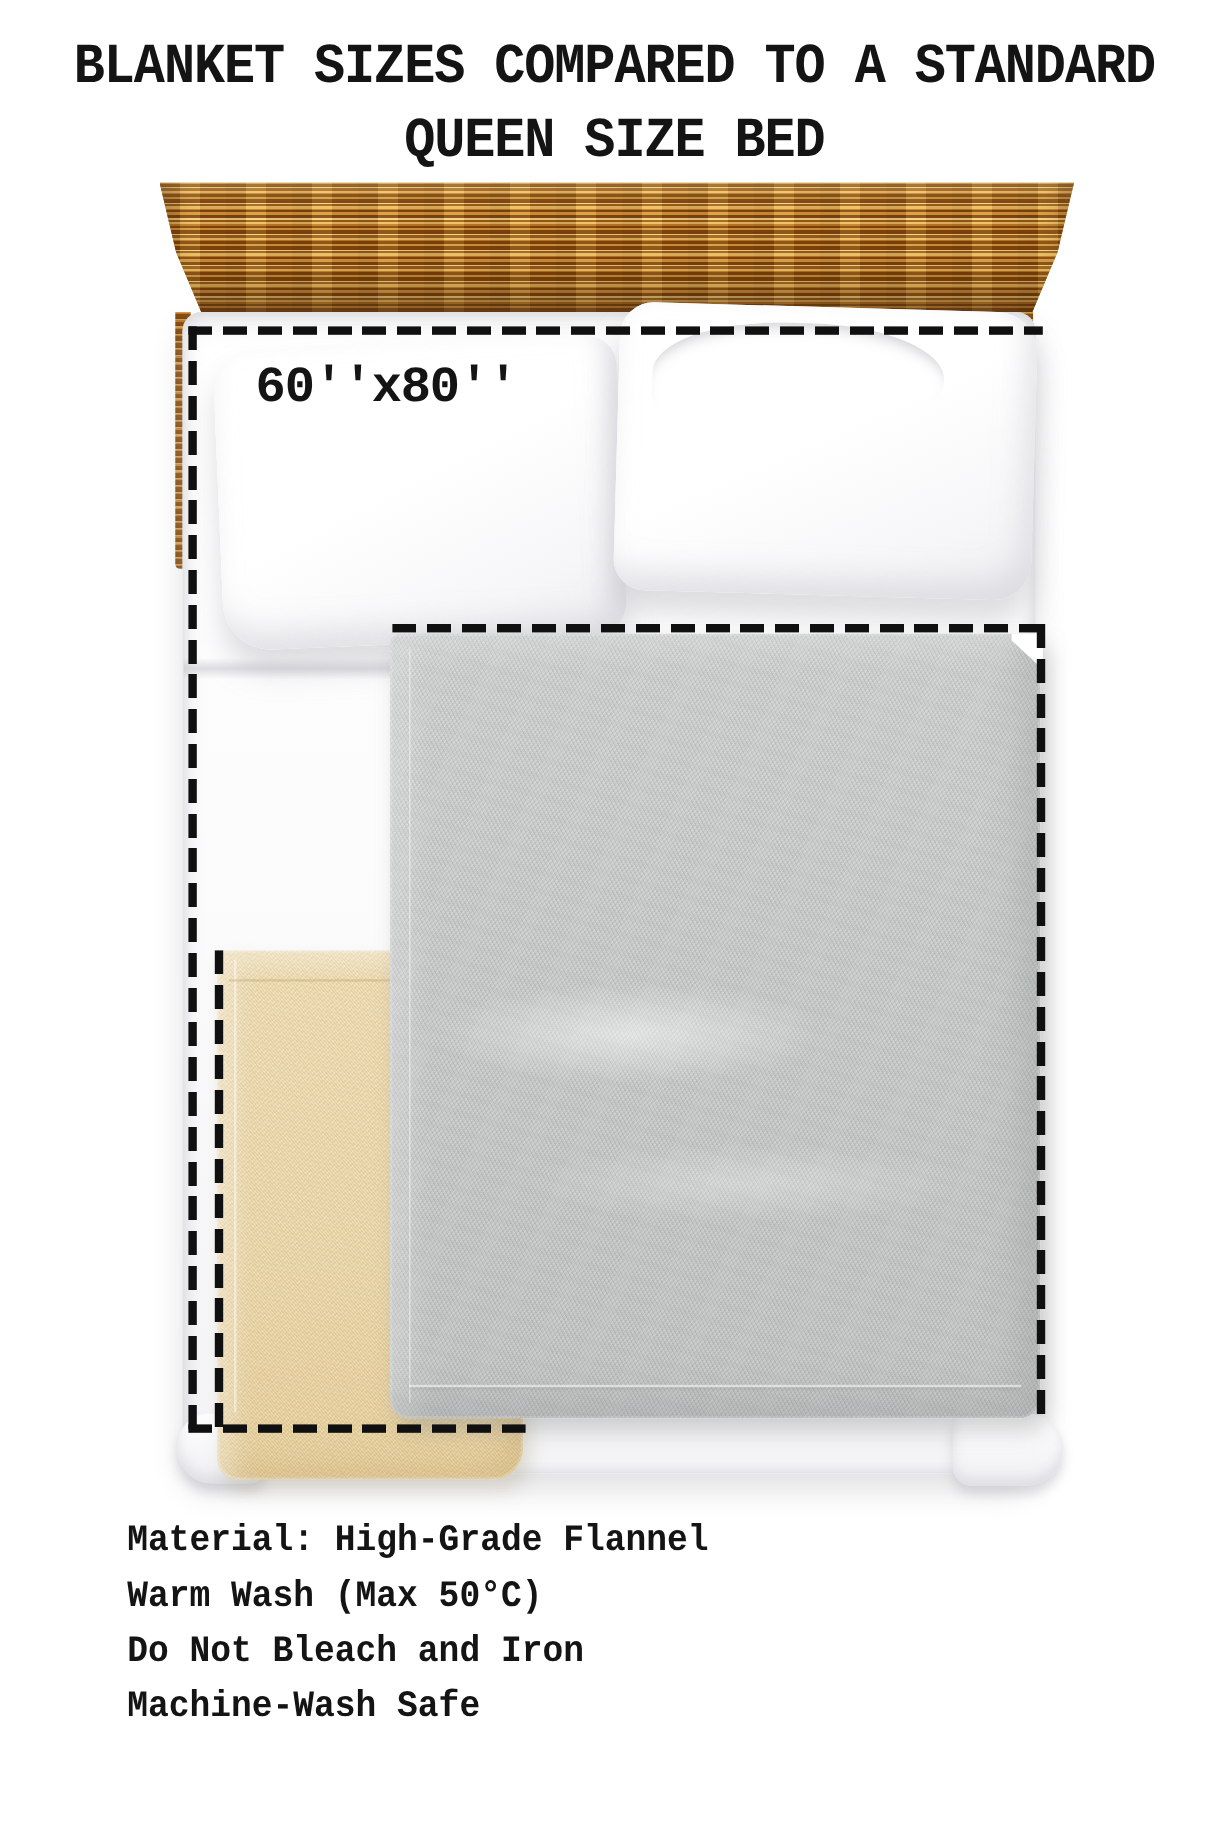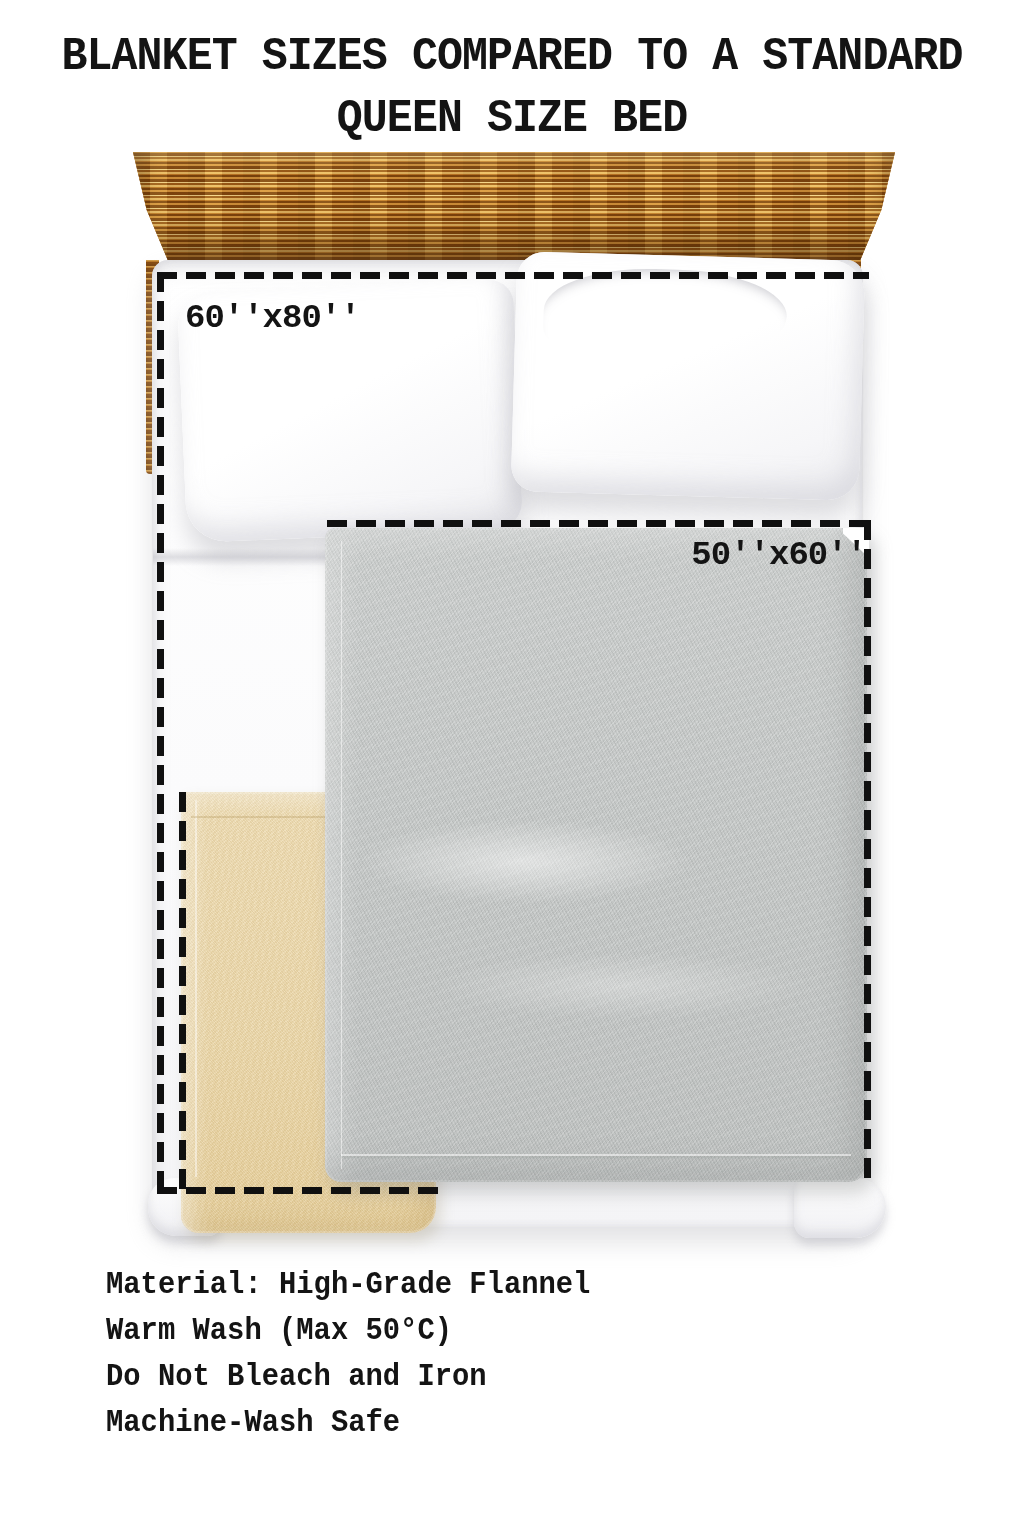--- a/index.html
+++ b/index.html
@@ -151,23 +151,24 @@
   .d-large-top    { left:157px; top:272px;  width:712px; }
   .d-large-left   { left:157px; top:272px;  height:922px; }
   .d-medium-top   { left:327px; top:520px;  width:546px; }
   .d-medium-right { left:864px; top:520px;  height:660px; }
   .d-small-left   { left:179px; top:792px;  height:402px; }
   .d-small-bottom { left:157px; top:1187px; width:281px; }
 
   
   .size-label {
     position:absolute; z-index:8;
-    font-size:34px; font-weight:700; letter-spacing:-1px;
+    font-size:42px; font-weight:700; letter-spacing:-1px;
     color:var(--text,#141414);
     white-space:nowrap;
+    margin-left:28px;
   }
   .label-large  { left:185px; top:299px; }
   .label-medium { right:158px; top:536px; }
   .label-small  { left:194px; top:1139px; }
 
   
   .care {
     position:absolute; left:106px; top:1262px; z-index:9;
     font-size:31px; font-weight:700; line-height:46px;
     transform:scaleX(.93); transform-origin:left top;
@@ -203,21 +204,20 @@
     <div class="corner-fold"></div>
 
     <div class="dash-h d-large-top"></div>
     <div class="dash-v d-large-left"></div>
     <div class="dash-h d-medium-top"></div>
     <div class="dash-v d-medium-right"></div>
     <div class="dash-v d-small-left"></div>
     <div class="dash-h d-small-bottom"></div>
 
     <div class="size-label label-large">60''x80''</div>
-    <div class="size-label label-medium">50''x60''</div>
 
   </div>
 
   <div class="care">
     <div>Material: High-Grade Flannel</div>
     <div>Warm Wash (Max 50°C)</div>
     <div>Do Not Bleach and Iron</div>
     <div>Machine-Wash Safe</div>
   </div>
 

